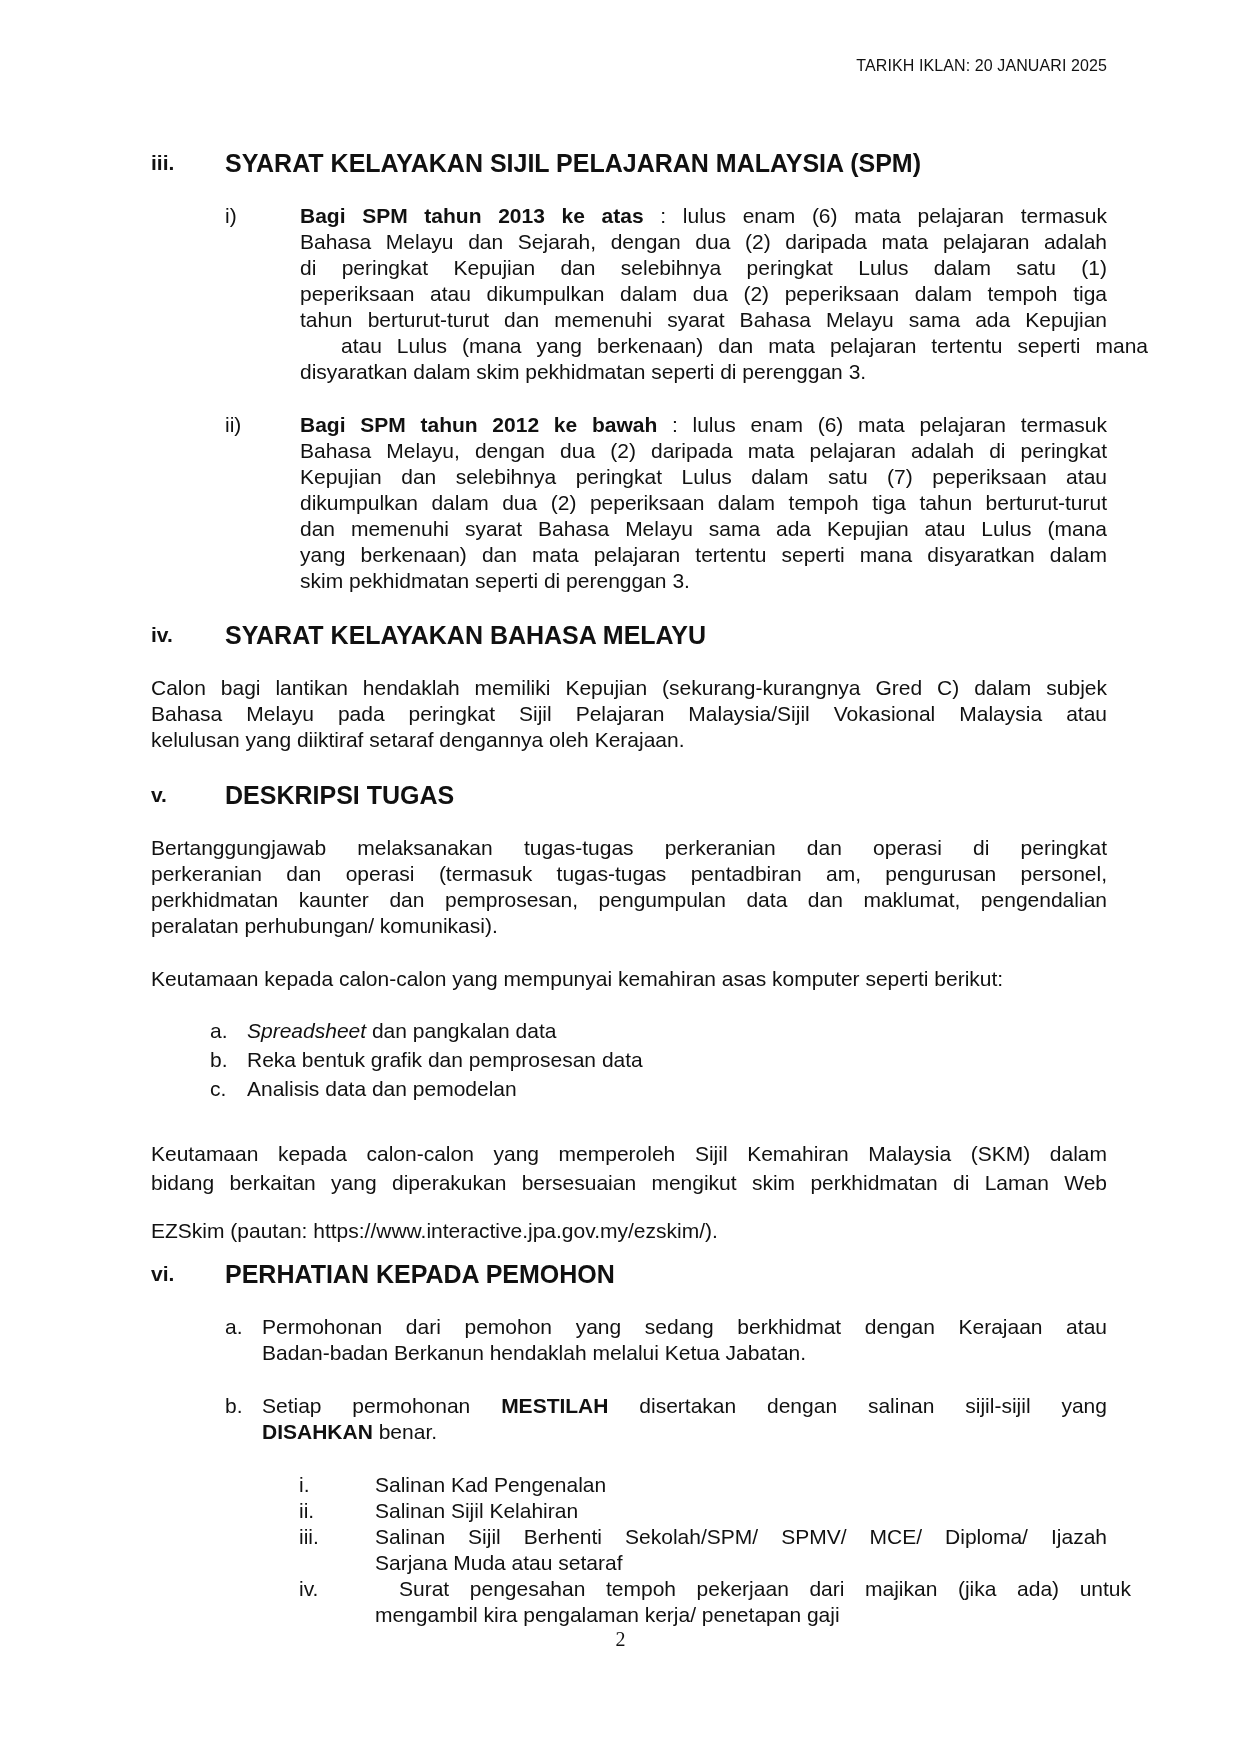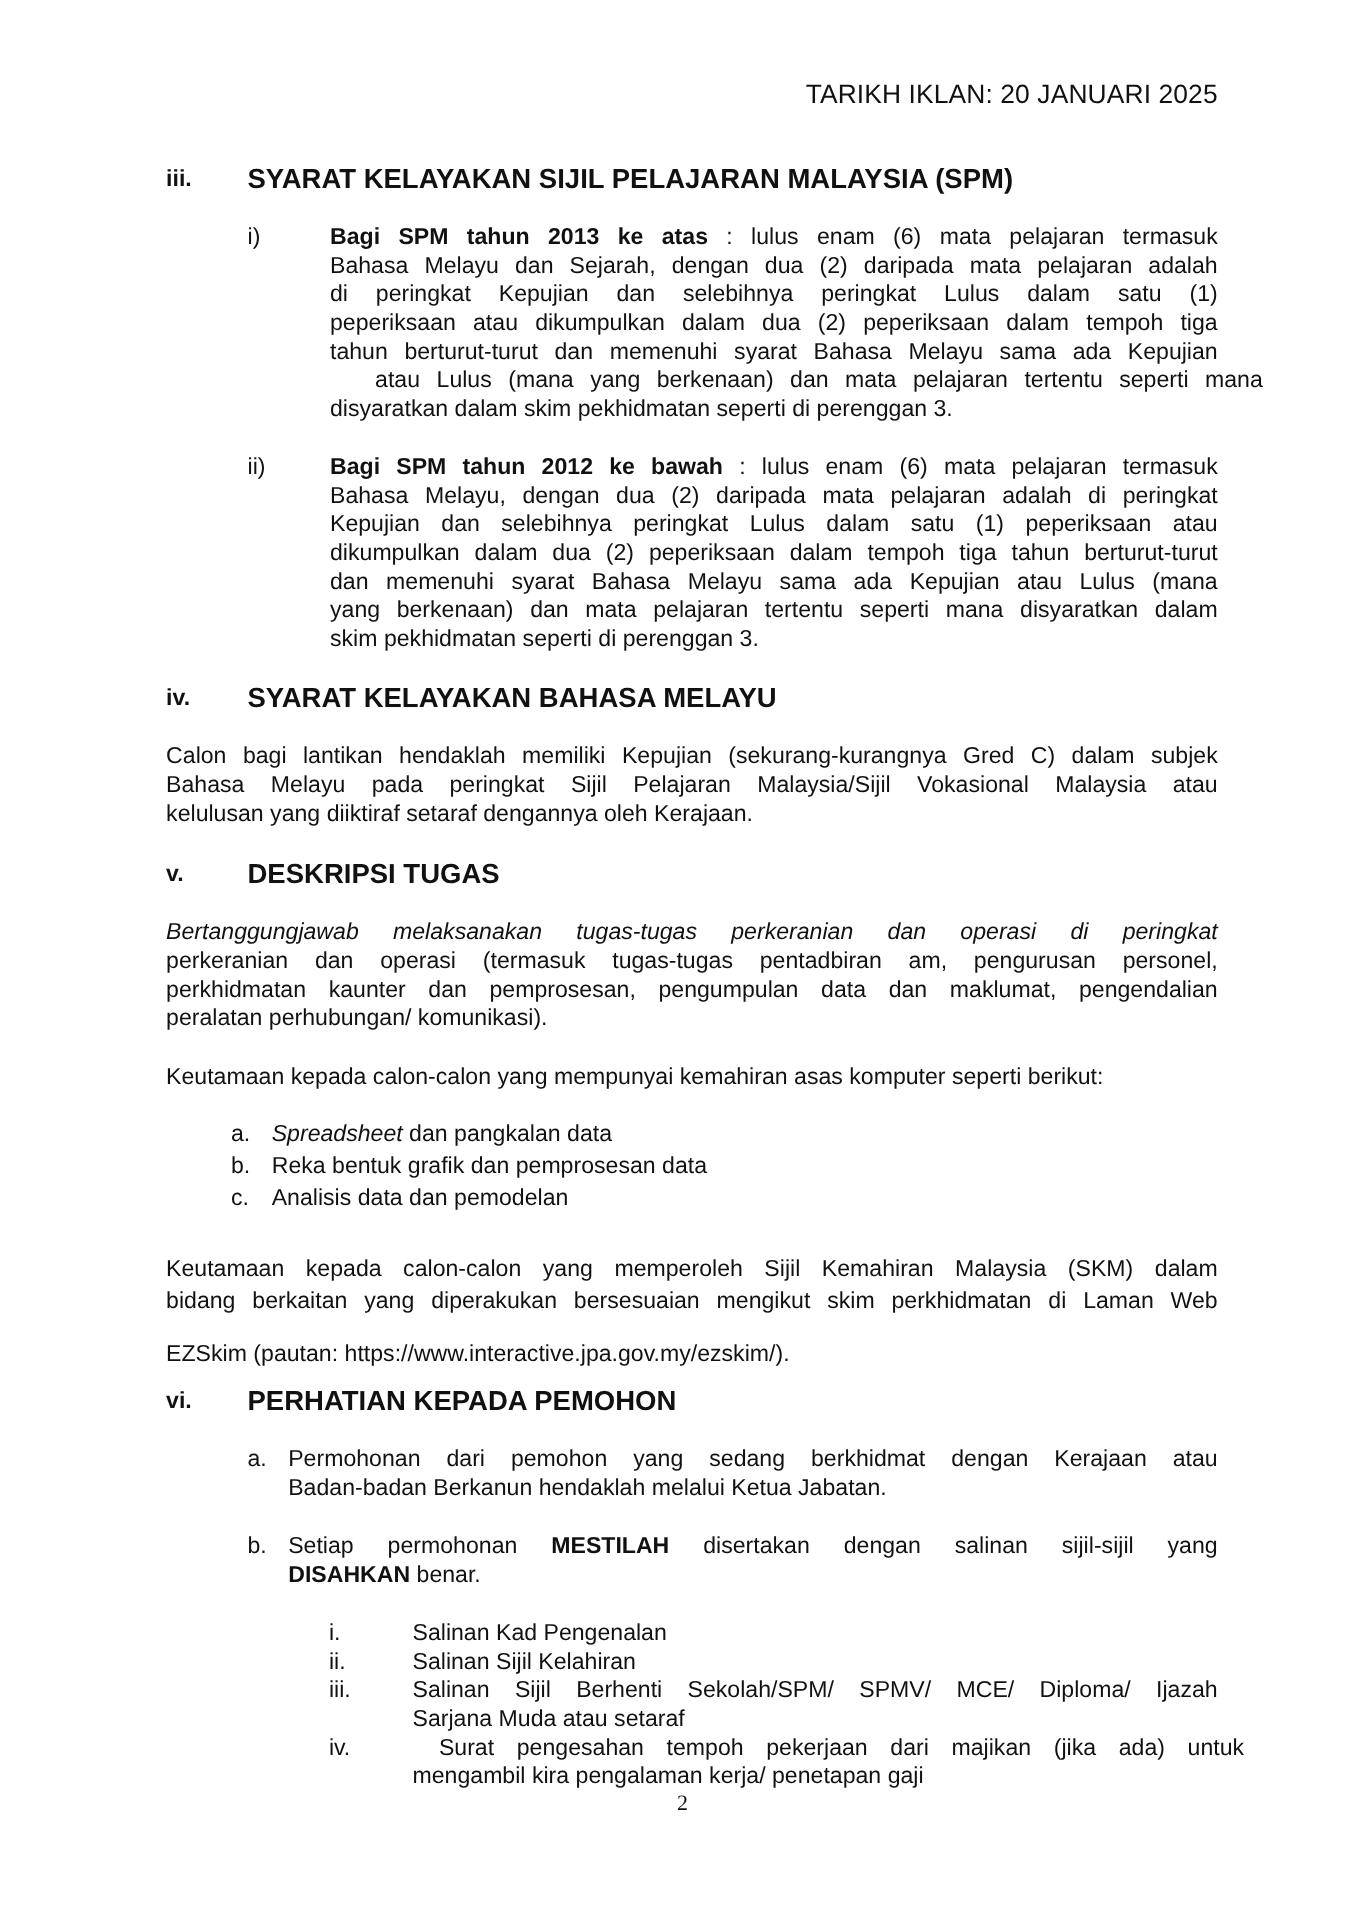--- a/index.html
+++ b/index.html
@@ -1,19 +1,19 @@
 <!DOCTYPE html>
 <html><head>
 <meta charset="utf-8">
 <style>
   html, body { margin: 0; padding: 0; background: #ffffff; }
   body { width: 1241px; height: 1754px; position: relative; overflow: hidden;
          font-family: "Liberation Sans", sans-serif; color: #111; font-size: 21px; }
   .abs { position: absolute; }
-  .header-date { right: 134px; top: 73px; font-size: 24px; letter-spacing: 0.1px; }
+  .header-date { right: 134px; top: 57px; font-size: 16px; letter-spacing: 0.1px; }
   .line { position: absolute; white-space: nowrap; line-height: 26px; font-size: 21px; }
   .just { text-align: justify; text-align-last: justify; white-space: normal; }
   .b { font-weight: bold; }
   .i { font-style: italic; }
   .sec-num { position: absolute; font-weight: bold; font-size: 21px; line-height: 26px; }
   .sec-title { position: absolute; font-weight: bold; font-size: 25px; line-height: 26px; }
   .page-num { position: absolute; left: 0; width: 1241px; text-align: center; top: 1628px;
               font-family: "Liberation Serif", serif; font-size: 20px; }
 </style>
 </head>
@@ -29,35 +29,35 @@
 <div class="line just" style="left:300px; top:229px; width:807px;">Bahasa Melayu dan Sejarah, dengan dua (2) daripada mata pelajaran adalah</div>
 <div class="line just" style="left:300px; top:255px; width:807px;">di peringkat Kepujian dan selebihnya peringkat Lulus dalam satu (1)</div>
 <div class="line just" style="left:300px; top:281px; width:807px;">peperiksaan atau dikumpulkan dalam dua (2) peperiksaan dalam tempoh tiga</div>
 <div class="line just" style="left:300px; top:307px; width:807px;">tahun berturut-turut dan memenuhi syarat Bahasa Melayu sama ada Kepujian</div>
 <div class="line just" style="left:300px; top:333px; width:807px;margin-left:41px;">atau Lulus (mana yang berkenaan) dan mata pelajaran tertentu seperti mana</div>
 <div class="line" style="left:300px; top:359px;">disyaratkan dalam skim pekhidmatan seperti di perenggan 3.</div>
 
 <div class="line" style="left:225px; top:412px;">ii)</div>
 <div class="line just" style="left:300px; top:412px; width:807px;"><span class="b">Bagi SPM tahun 2012 ke bawah</span><span> : lulus enam (6) mata pelajaran termasuk</span></div>
 <div class="line just" style="left:300px; top:438px; width:807px;">Bahasa Melayu, dengan dua (2) daripada mata pelajaran adalah di peringkat</div>
-<div class="line just" style="left:300px; top:464px; width:807px;">Kepujian dan selebihnya peringkat Lulus dalam satu (1) peperiksaan atau</div>
+<div class="line just" style="left:300px; top:464px; width:807px;">Kepujian dan selebihnya peringkat Lulus dalam satu (7) peperiksaan atau</div>
 <div class="line just" style="left:300px; top:490px; width:807px;">dikumpulkan dalam dua (2) peperiksaan dalam tempoh tiga tahun berturut-turut</div>
 <div class="line just" style="left:300px; top:516px; width:807px;">dan memenuhi syarat Bahasa Melayu sama ada Kepujian atau Lulus (mana</div>
 <div class="line just" style="left:300px; top:542px; width:807px;">yang berkenaan) dan mata pelajaran tertentu seperti mana disyaratkan dalam</div>
 <div class="line" style="left:300px; top:568px;">skim pekhidmatan seperti di perenggan 3.</div>
 
 <div class="sec-num" style="left:151px; top:622px;">iv.</div>
 <div class="sec-title" style="left:225px; top:622px;">SYARAT KELAYAKAN BAHASA MELAYU</div>
 <div class="line just" style="left:151px; top:675px; width:956px;">Calon bagi lantikan hendaklah memiliki Kepujian (sekurang-kurangnya Gred C) dalam subjek</div>
 <div class="line just" style="left:151px; top:701px; width:956px;">Bahasa Melayu pada peringkat Sijil Pelajaran Malaysia/Sijil Vokasional Malaysia atau</div>
 <div class="line" style="left:151px; top:727px;">kelulusan yang diiktiraf setaraf dengannya oleh Kerajaan.</div>
 
 <div class="sec-num" style="left:151px; top:782px;">v.</div>
 <div class="sec-title" style="left:225px; top:782px;">DESKRIPSI TUGAS</div>
-<div class="line just" style="left:151px; top:835px; width:956px;font-style:italic;">Bertanggungjawab melaksanakan tugas-tugas perkeranian dan operasi di peringkat</div>
+<div class="line just" style="left:151px; top:835px; width:956px;">Bertanggungjawab melaksanakan tugas-tugas perkeranian dan operasi di peringkat</div>
 <div class="line just" style="left:151px; top:861px; width:956px;">perkeranian dan operasi (termasuk tugas-tugas pentadbiran am, pengurusan personel,</div>
 <div class="line just" style="left:151px; top:887px; width:956px;">perkhidmatan kaunter dan pemprosesan, pengumpulan data dan maklumat, pengendalian</div>
 <div class="line" style="left:151px; top:913px;">peralatan perhubungan/ komunikasi).</div>
 
 <div class="line" style="left:151px; top:966px;">Keutamaan kepada calon-calon yang mempunyai kemahiran asas komputer seperti berikut:</div>
 
 <div class="line" style="left:210px; top:1018px;">a.</div>
 <div class="line" style="left:247px; top:1018px;"><span class="i">Spreadsheet</span><span> dan pangkalan data</span></div>
 <div class="line" style="left:210px; top:1047px;">b.</div>
 <div class="line" style="left:247px; top:1047px;">Reka bentuk grafik dan pemprosesan data</div>

